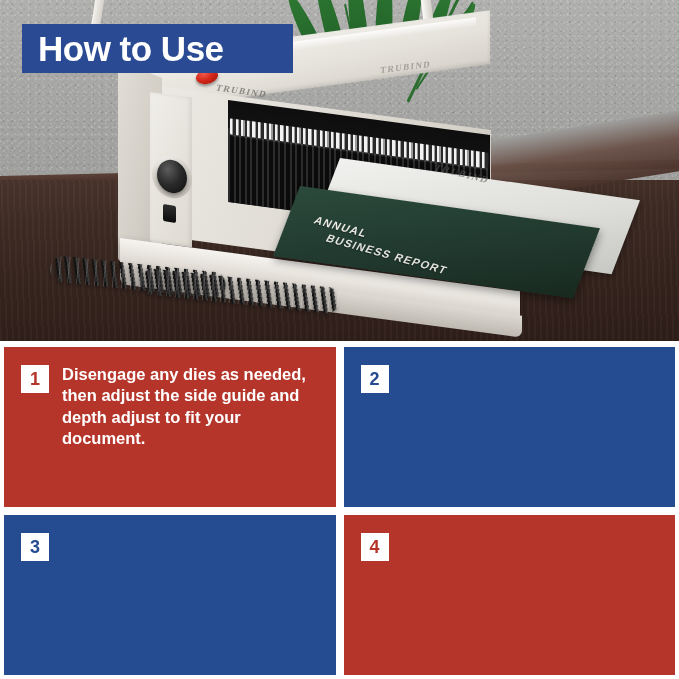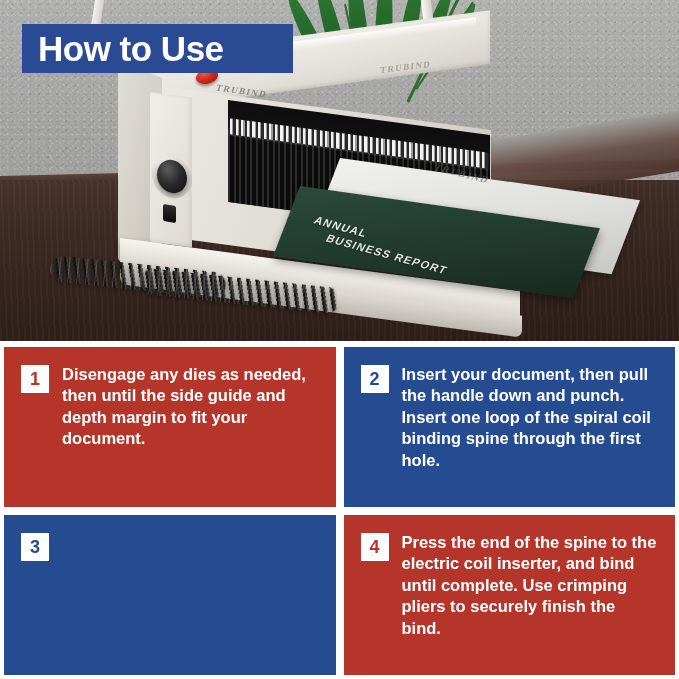--- a/index.html
+++ b/index.html
@@ -540,31 +540,29 @@
 
     <div class="banner">
       <span class="banner-title">How to Use</span>
     </div>
   </div>
 
   <div class="steps">
 
     <div class="step step-red">
       <div class="step-num">1</div>
-      <div class="step-text">Disengage any dies as needed, then until the side guide and depth margin to fit your document.</div>
+      <div class="step-text">Disengage any dies as needed, then adjust the side guide and depth adjust to fit your document.</div>
     </div>
 
     <div class="step step-blue">
       <div class="step-num">2</div>
-      <div class="step-text">Insert your document, then pull the handle down and punch. Insert one loop of the spiral coil binding spine through the first hole.</div>
     </div>
 
     <div class="step step-blue">
       <div class="step-num">3</div>
     </div>
 
     <div class="step step-red">
       <div class="step-num">4</div>
-      <div class="step-text">Press the end of the spine to the electric coil inserter, and bind until complete. Use crimping pliers to securely finish the bind.</div>
     </div>
 
   </div>
 </div>
 
 </body></html>

